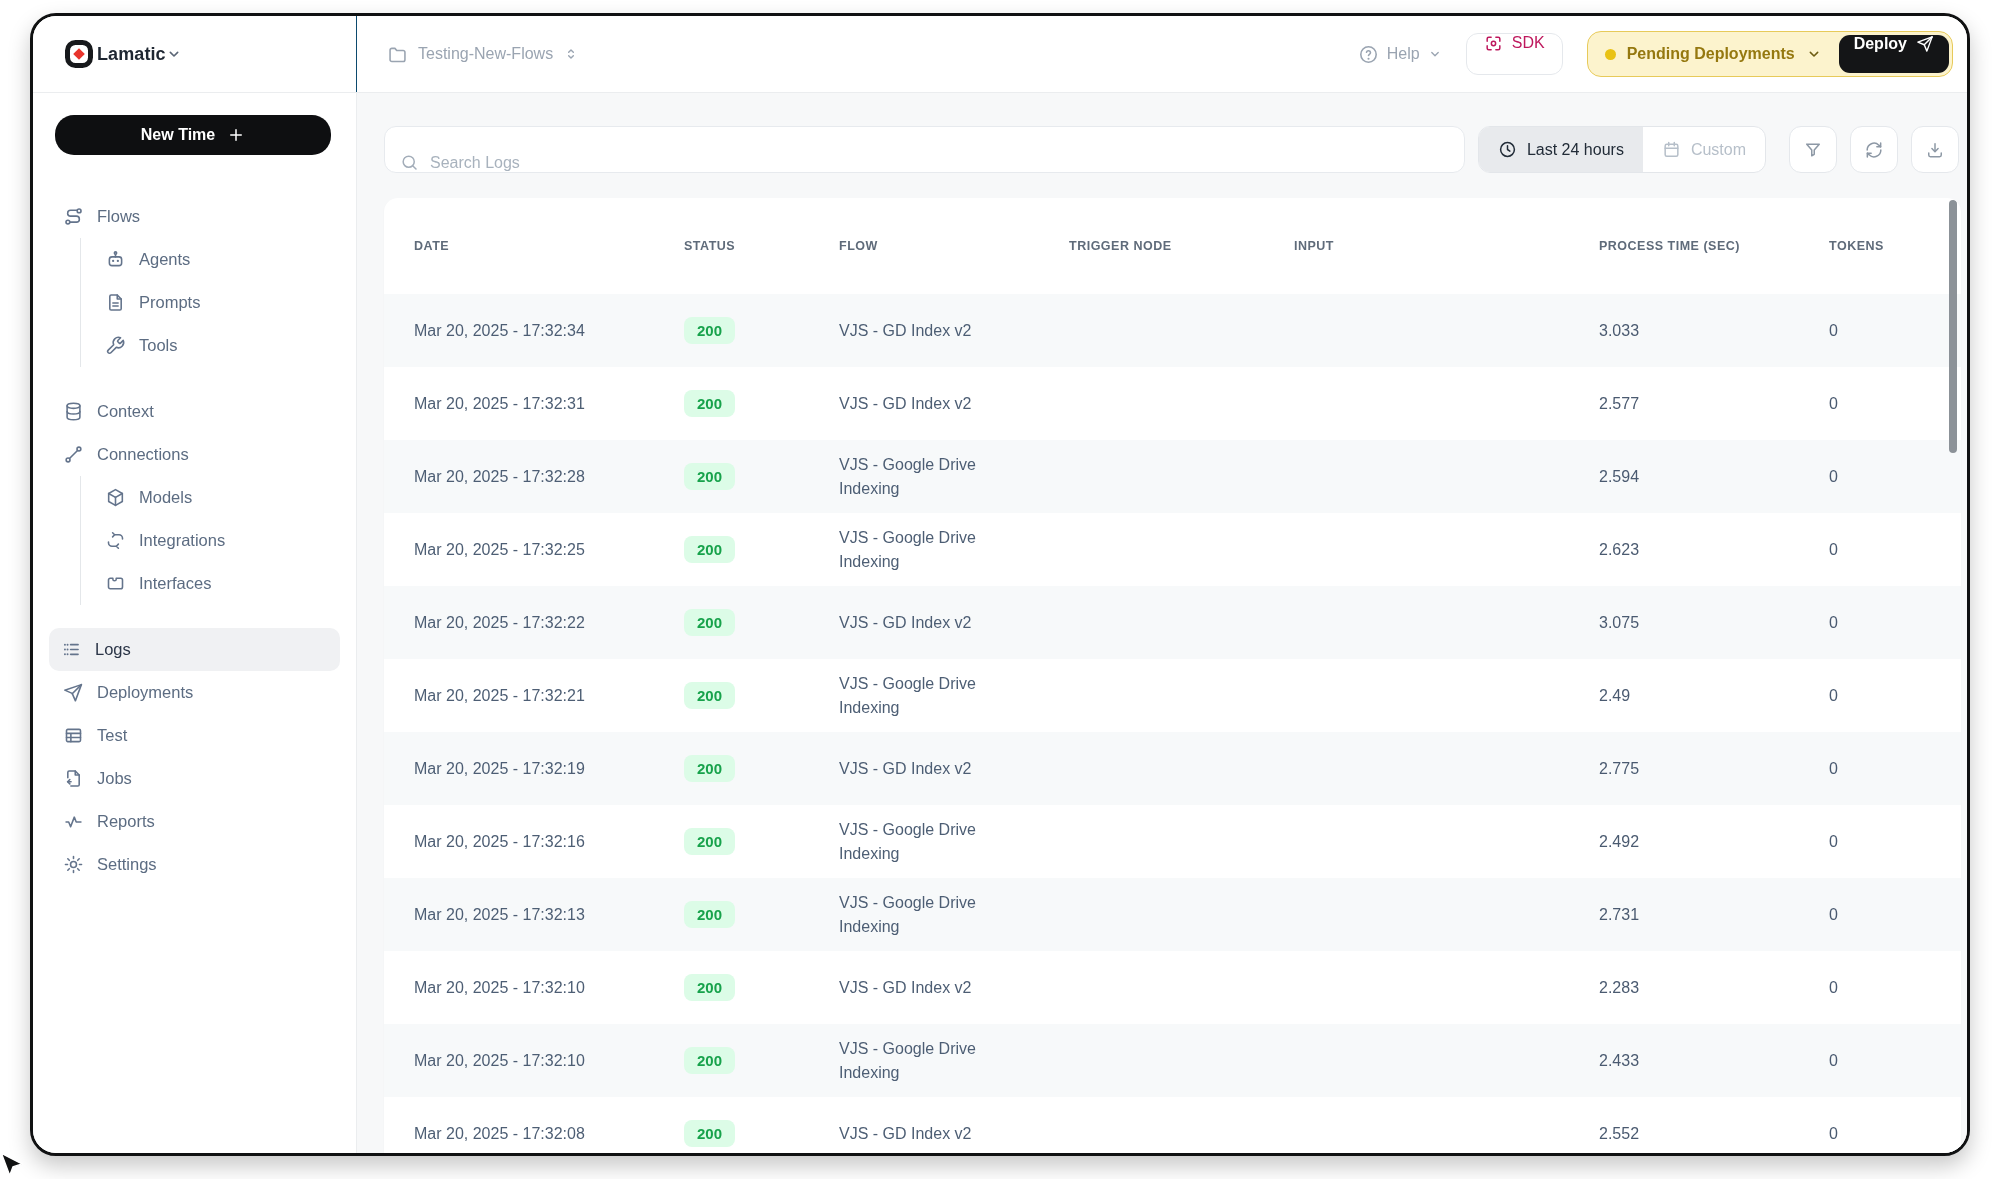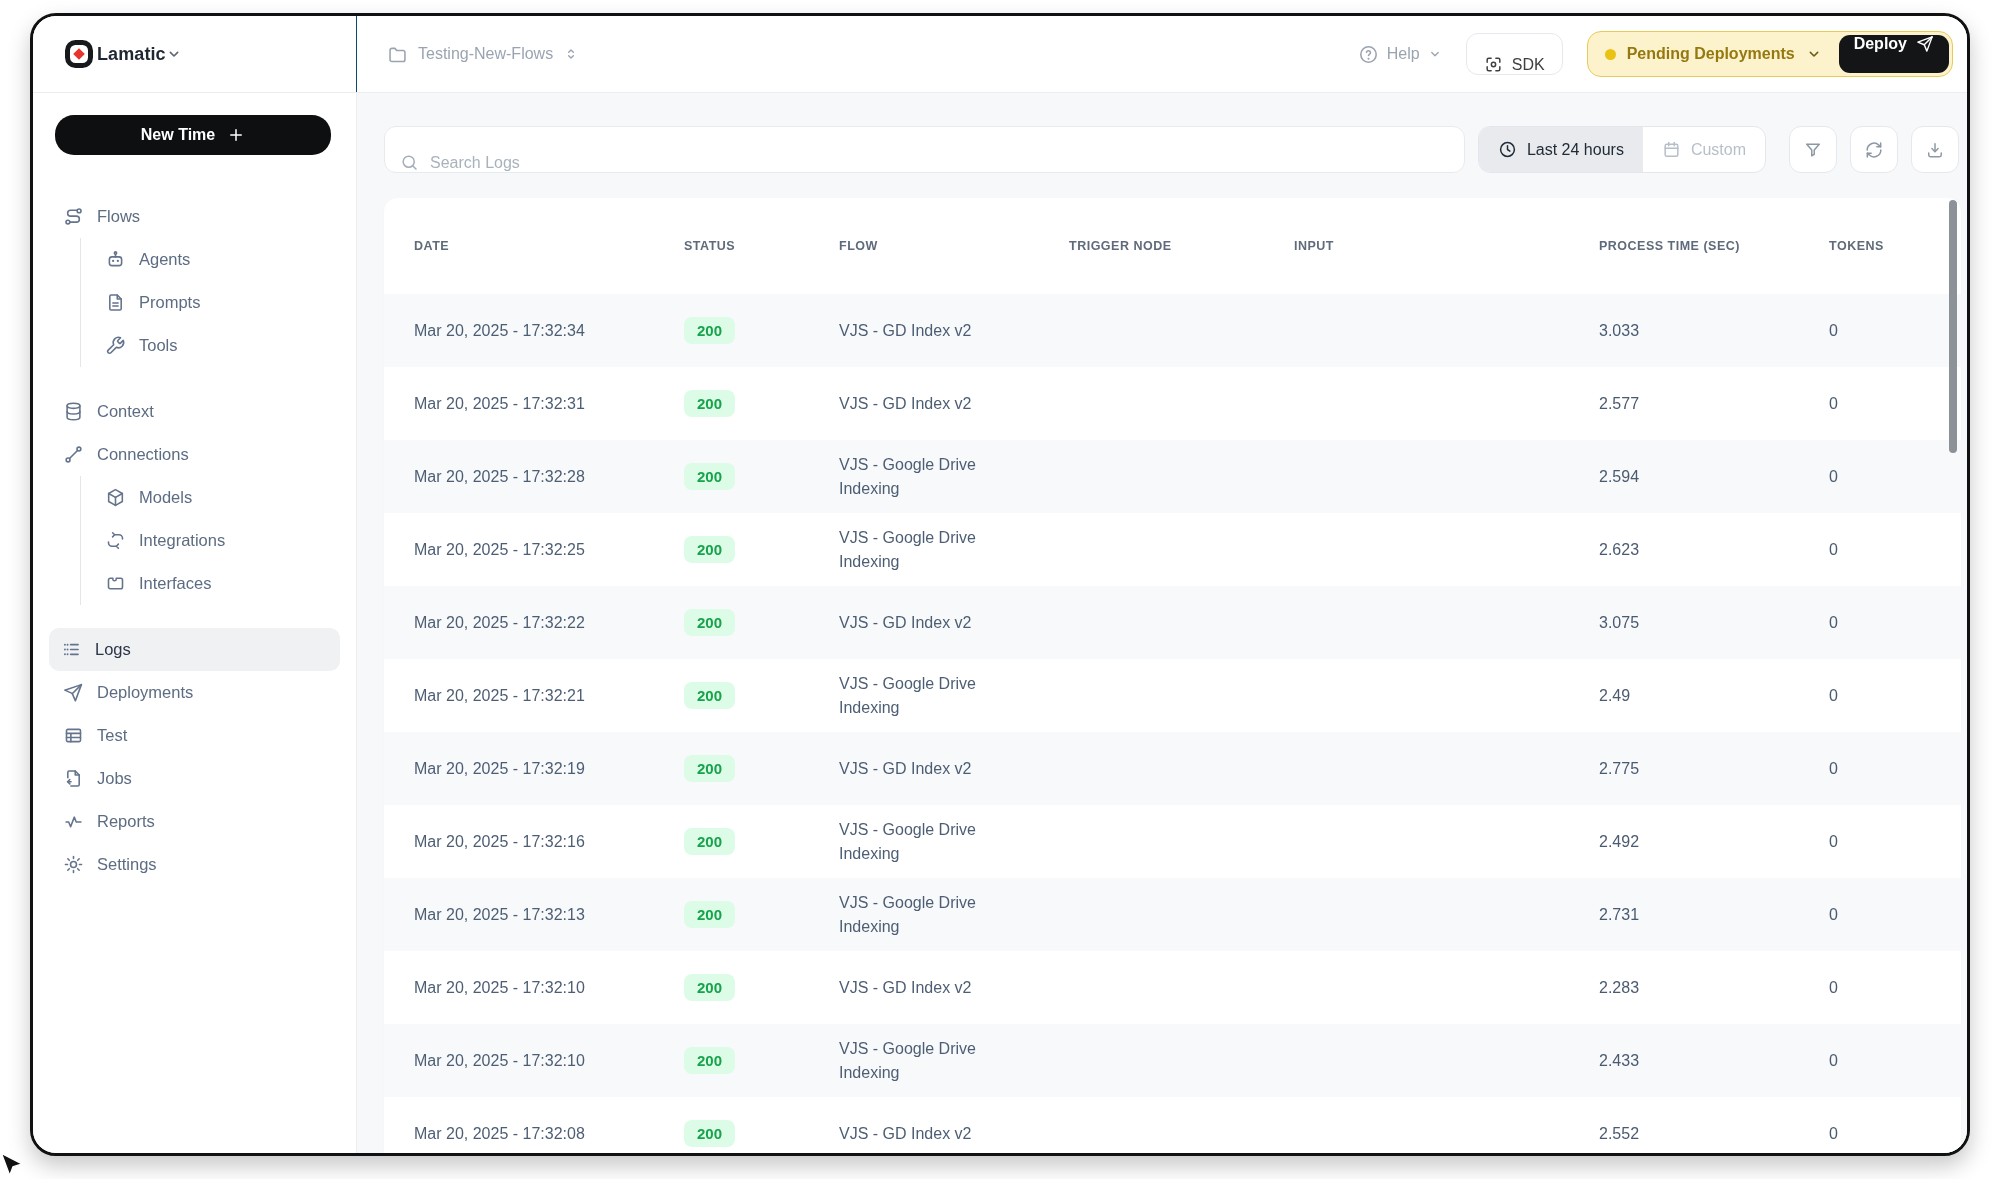--- a/index.html
+++ b/index.html
@@ -12,22 +12,22 @@
     box-shadow:0 10px 22px rgba(0,0,0,.22); display:flex; flex-direction:column; }
 
   
   .topbar { height:77px; flex:0 0 77px; display:flex; border-bottom:1px solid #ebedef; background:#fff; }
   .brand { width:324px; flex:0 0 324px; border-right:1px solid #0c4a6e;
     display:flex; align-items:center; padding-left:28px; cursor:pointer; }
   .brand-name { font-size:18px; font-weight:700; color:#1f2732; letter-spacing:.1px; }
   .topbar-main { flex:1; display:flex; align-items:center; padding:0 14px 0 30px; gap:24px; }
   .crumb { display:flex; align-items:center; gap:10px; color:#9aa4b1; font-size:16px; font-weight:500; cursor:pointer; }
   .help { margin-left:auto; display:flex; align-items:center; gap:8px; color:#9aa4b1; font-size:16px; cursor:pointer; }
-  .sdk-btn { display:flex; align-items:flex-end; gap:9px; height:42px; padding:0 17px;
-    border:1px solid #e5e8ec; border-radius:12px; background:#fff; color:#404040;
+  .sdk-btn { display:flex; align-items:flex-start; gap:9px; height:42px; padding:0 17px;
+    border:1px solid #e5e8ec; border-radius:12px; background:#fff; color:#be185d;
     font-size:16px; font-weight:500; cursor:pointer; }
   .pending { display:flex; align-items:center; gap:11px; height:46px; padding:3px 3px 3px 17px;
     background:#fcf3cd; border:1.5px solid #e7ca5a; border-radius:14px; cursor:pointer; }
   .pending-dot { width:11px; height:11px; border-radius:50%; background:#e9c214; }
   .pending-label { font-size:16px; font-weight:600; color:#95780f; }
   .pending .chev { color:#6d5c13; margin-right:6px; }
   .deploy-btn { display:flex; align-items:flex-start; gap:9px; height:38px; padding:0 15px;
     background:#141517; color:#fff; border:none; border-radius:11px; font-size:16px;
     font-weight:600; font-family:inherit; cursor:pointer; }
 

